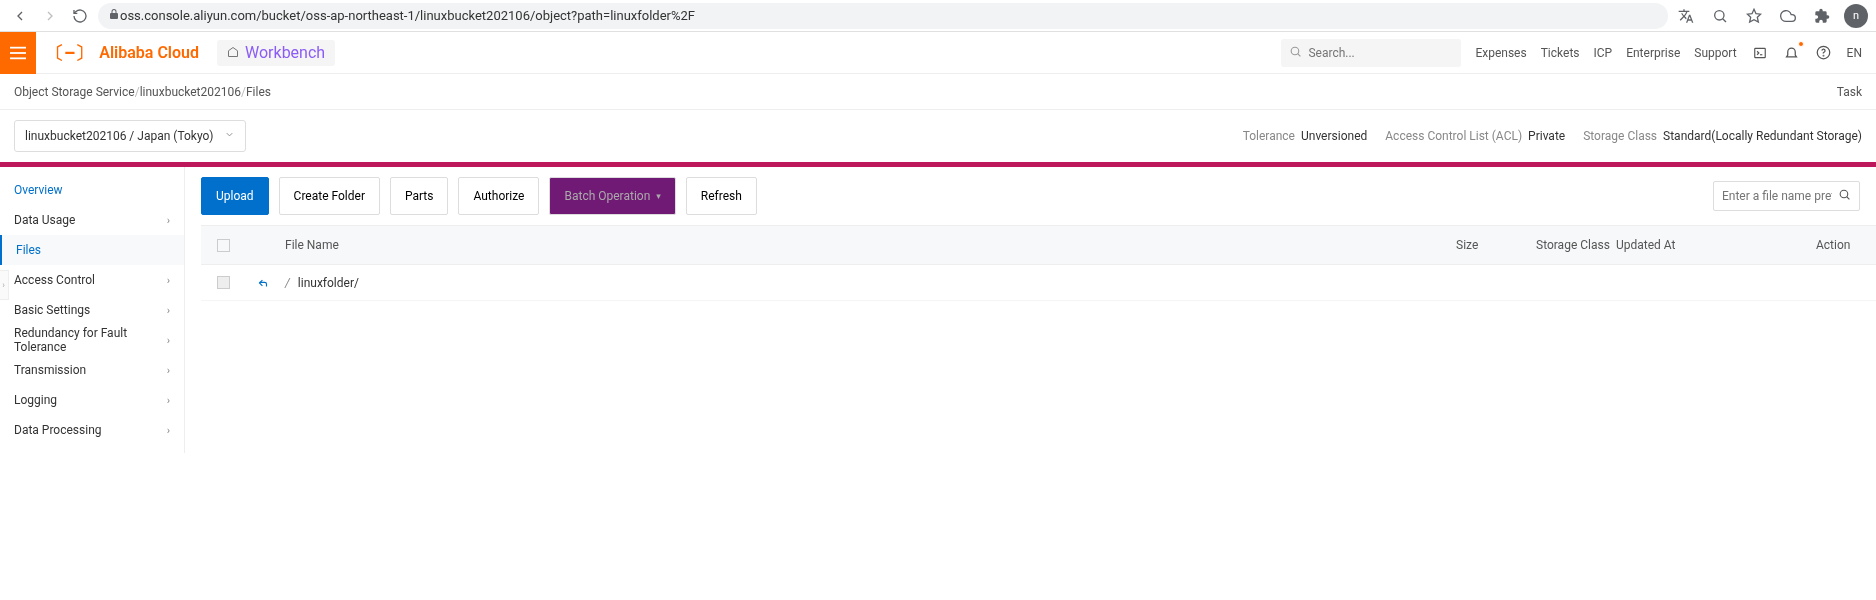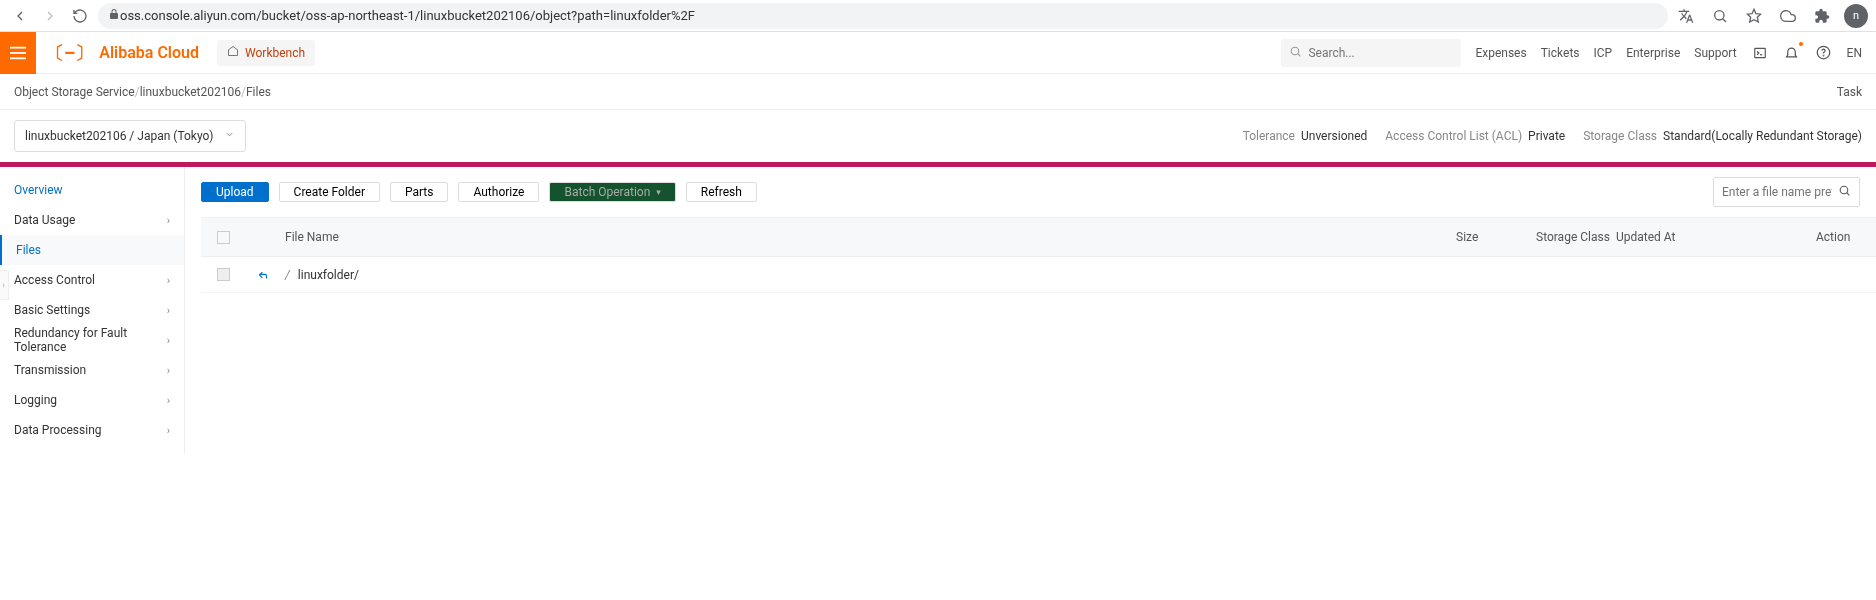--- a/index.html
+++ b/index.html
@@ -11,21 +11,21 @@
 .chrome .addr { flex: 1; height: 26px; background: #f1f3f4; border-radius: 13px; display: flex; align-items: center; padding: 0 10px; color: #333; font-size: 13px; }
 .chrome .ext-icons { display: flex; gap: 10px; align-items: center; color: #5f6368; }
 .avatar { width: 24px; height: 24px; border-radius: 50%; background: #5f6368; color: #fff; display: flex; align-items: center; justify-content: center; font-size: 11px; }
 
 
 .topbar { height: 42px; display: flex; align-items: center; border-bottom: 1px solid #eee; }
 .burger { width: 36px; height: 42px; background: #ff6a00; display: flex; align-items: center; justify-content: center; cursor: pointer; }
 .burger svg { fill: #fff; }
 .brand { display: flex; align-items: center; gap: 6px; padding: 0 10px; color: #ff6a00; font-weight: 600; font-size: 16px; }
 .brand .bracket { font-size: 18px; font-weight: 800; }
-.workbench { background: #f5f5f5; border-radius: 3px; height: 26px; display: flex; align-items: center; padding: 0 10px; gap: 6px; color: #c2410c; cursor: pointer; font-size: 12px; margin-left: 8px; }
+.workbench { background: #f5f5f5; border-radius: 3px; height: 26px; display: flex; align-items: center; padding: 0 10px; gap: 6px; color: #8b5cf6; cursor: pointer; font-size: 16px; margin-left: 8px; }
 .topbar-spacer { flex: 1; }
 .searchbox { width: 180px; height: 28px; background: #f5f5f5; border-radius: 3px; display: flex; align-items: center; padding: 0 8px; color: #999; gap: 6px; }
 .searchbox input { border: none; background: transparent; outline: none; font-size: 12px; width: 100%; }
 .top-links { display: flex; align-items: center; gap: 14px; padding: 0 14px; color: #555; font-size: 12px; }
 .top-links span, .top-links div { cursor: pointer; }
 .iconbtn { width: 18px; height: 18px; display: flex; align-items: center; justify-content: center; color: #555; }
 .bell { position: relative; }
 .bell .dot { position: absolute; top: -3px; right: -3px; width: 6px; height: 6px; background: #ff6a00; border-radius: 50%; border: 1px solid #fff; }
 
 
@@ -45,23 +45,23 @@
 .main { display: flex; }
 .sidebar { width: 185px; border-right: 1px solid #eee; padding: 8px 0; }
 .side-item { height: 30px; display: flex; align-items: center; justify-content: space-between; padding: 0 14px; color: #333; cursor: pointer; font-size: 12px; }
 .side-item.active { color: #0070cc; }
 .side-item.link { color: #0070cc; border-left: 2px solid #0070cc; background: #f7f9fa; padding-left: 14px; }
 .side-item .arrow { color: #888; font-size: 11px; }
 .content { flex: 1; padding: 10px 0 0 16px; position: relative; }
 
 
 .toolbar { display: flex; align-items: center; gap: 10px; margin-bottom: 10px; padding-right: 16px; }
-.btn { height: 20px; padding: 0 14px; border: 1px solid #ddd; background: #fff; border-radius: 2px; font-size: 12px; cursor: pointer; display: flex; align-items: center; gap: 6px; }
+.btn { height: 38px; padding: 0 14px; border: 1px solid #ddd; background: #fff; border-radius: 2px; font-size: 12px; cursor: pointer; display: flex; align-items: center; gap: 6px; }
 .btn.primary { background: #0070cc; color: #fff; border-color: #0070cc; }
-.btn.disabled { background: #14532d; color: #aaa; cursor: not-allowed; }
+.btn.disabled { background: #701a75; color: #aaa; cursor: not-allowed; }
 .toolbar-spacer { flex: 1; }
 .file-search { height: 30px; border: 1px solid #ddd; border-radius: 2px; display: flex; align-items: center; padding: 0 8px; gap: 6px; }
 .file-search input { border: none; outline: none; width: 110px; font-size: 12px; }
 
 
 .tbl { width: 100%; }
 .tbl-head { display: flex; background: #f7f8fa; height: 40px; align-items: center; color: #555; font-size: 12px; border-top: 1px solid #eee; border-bottom: 1px solid #eee; }
 .tbl-row { display: flex; height: 36px; align-items: center; border-bottom: 1px solid #f5f5f5; font-size: 12px; }
 .col-check { width: 44px; display: flex; justify-content: center; }
 .col-back { width: 36px; display: flex; justify-content: center; color: #0070cc; cursor: pointer; }

